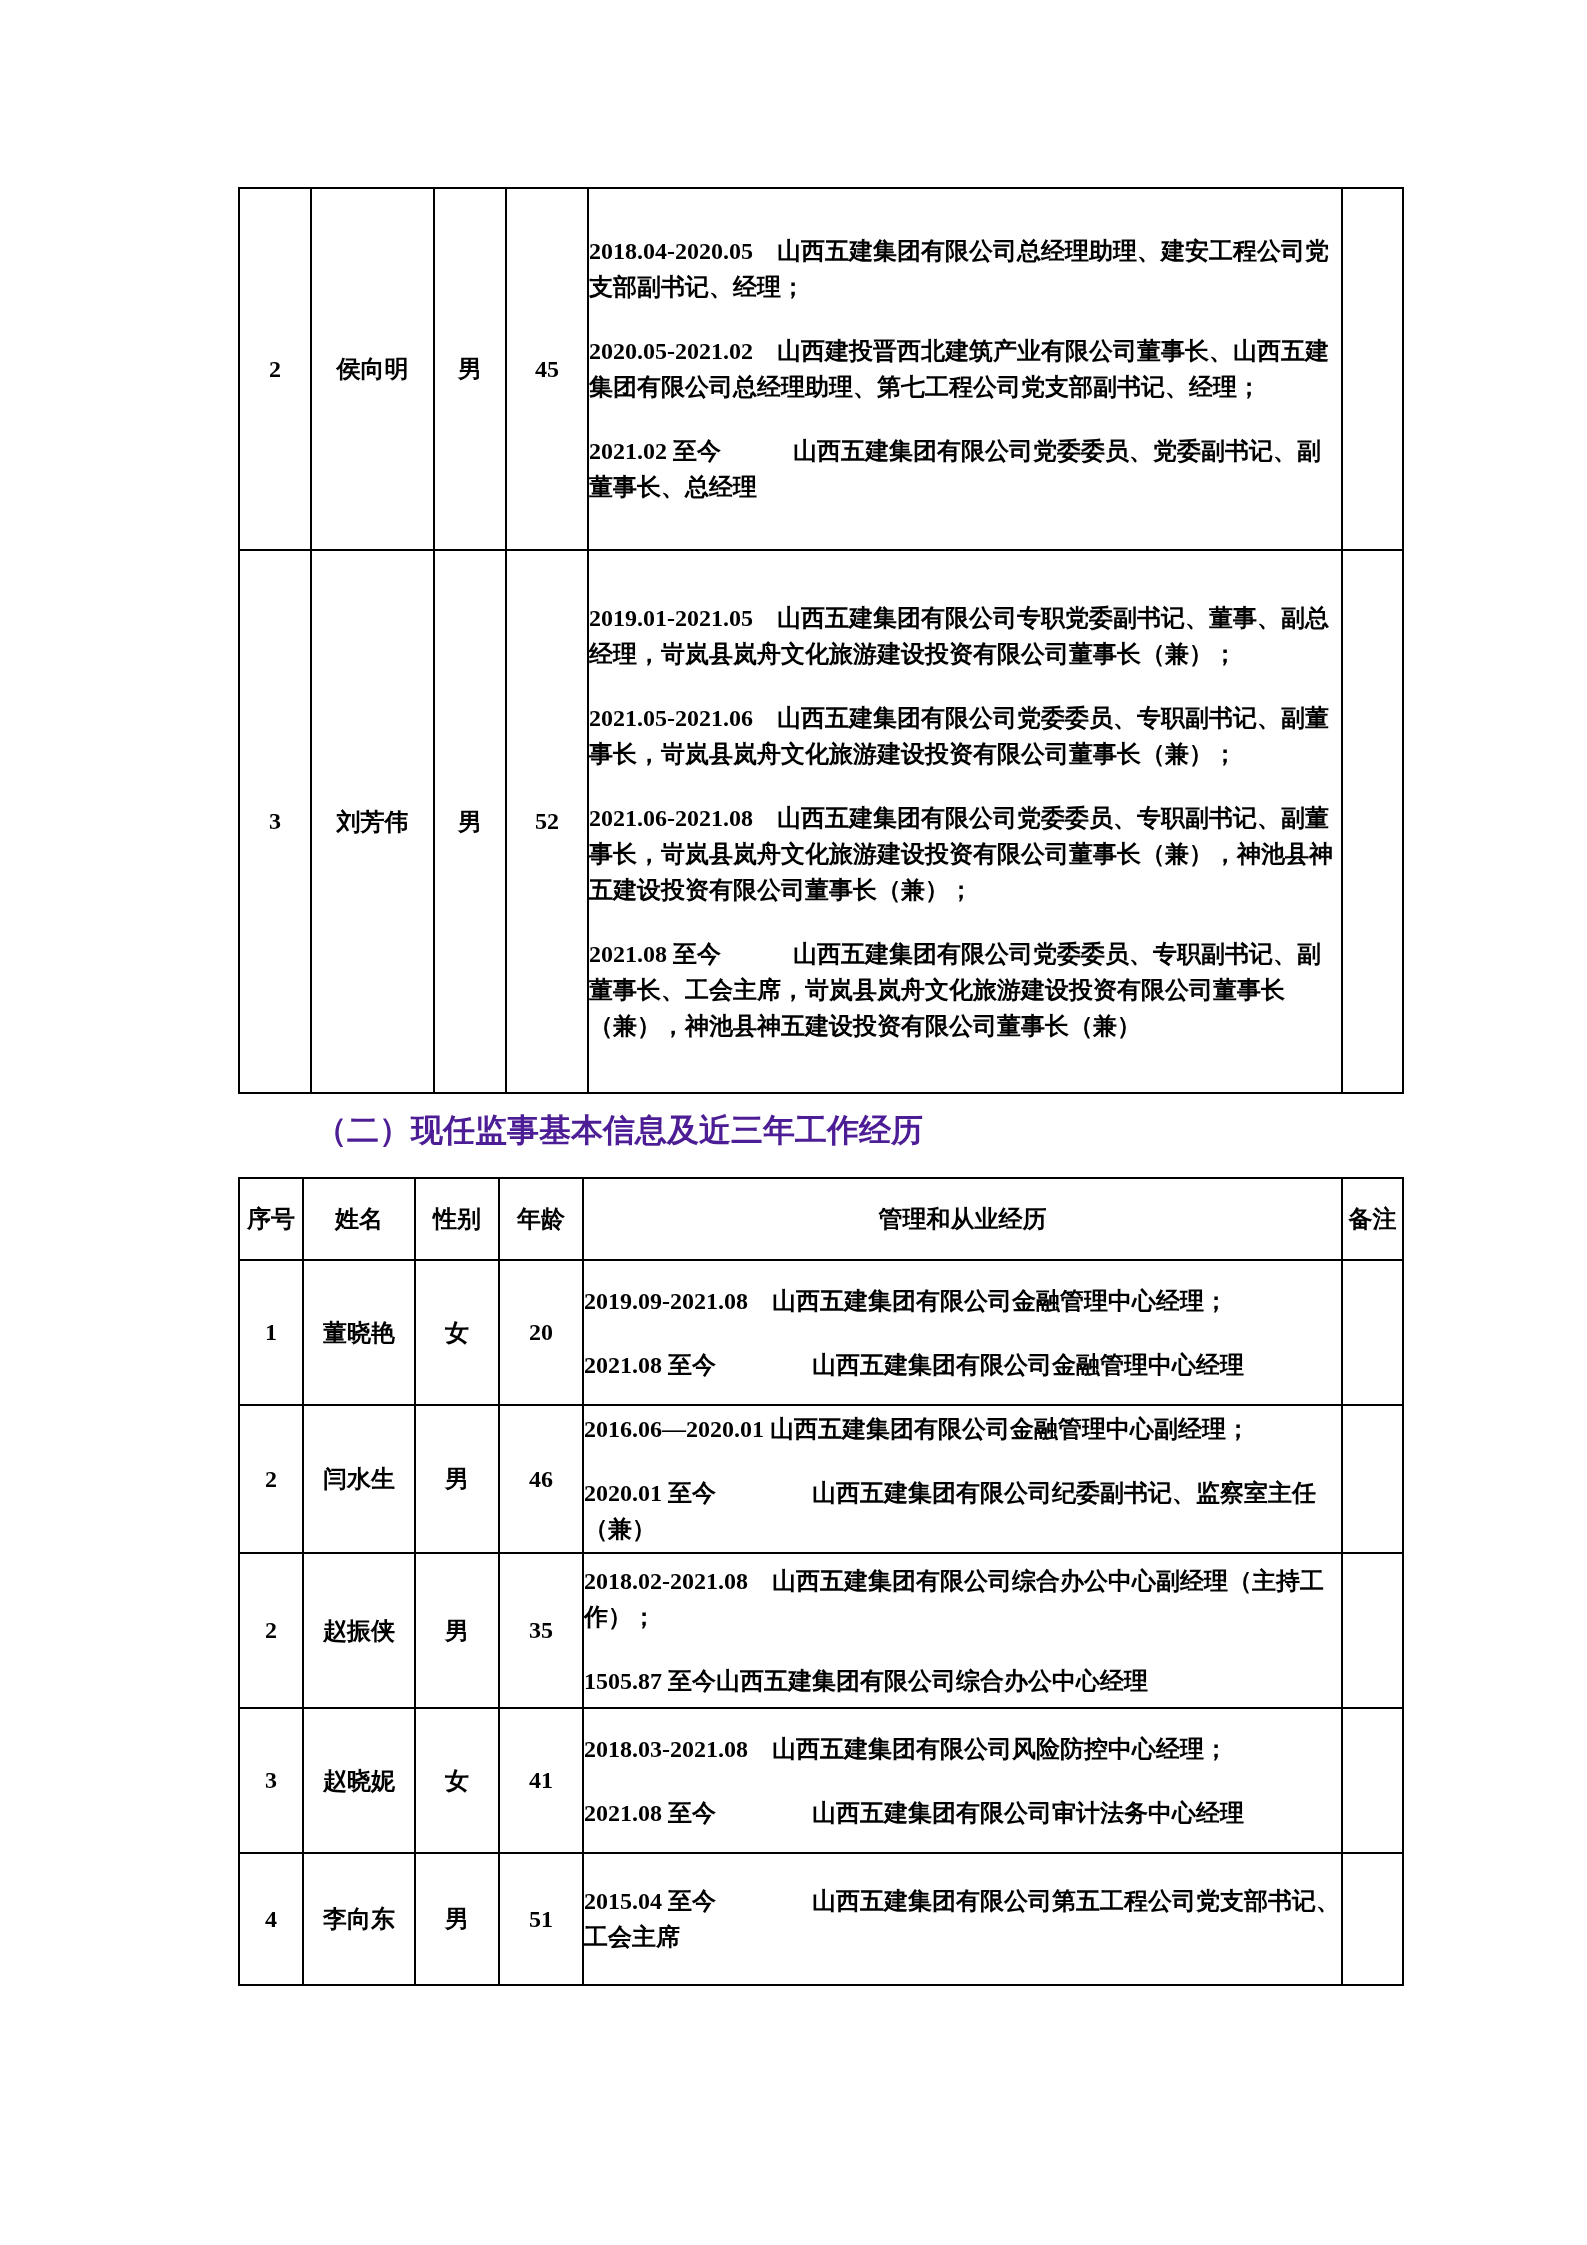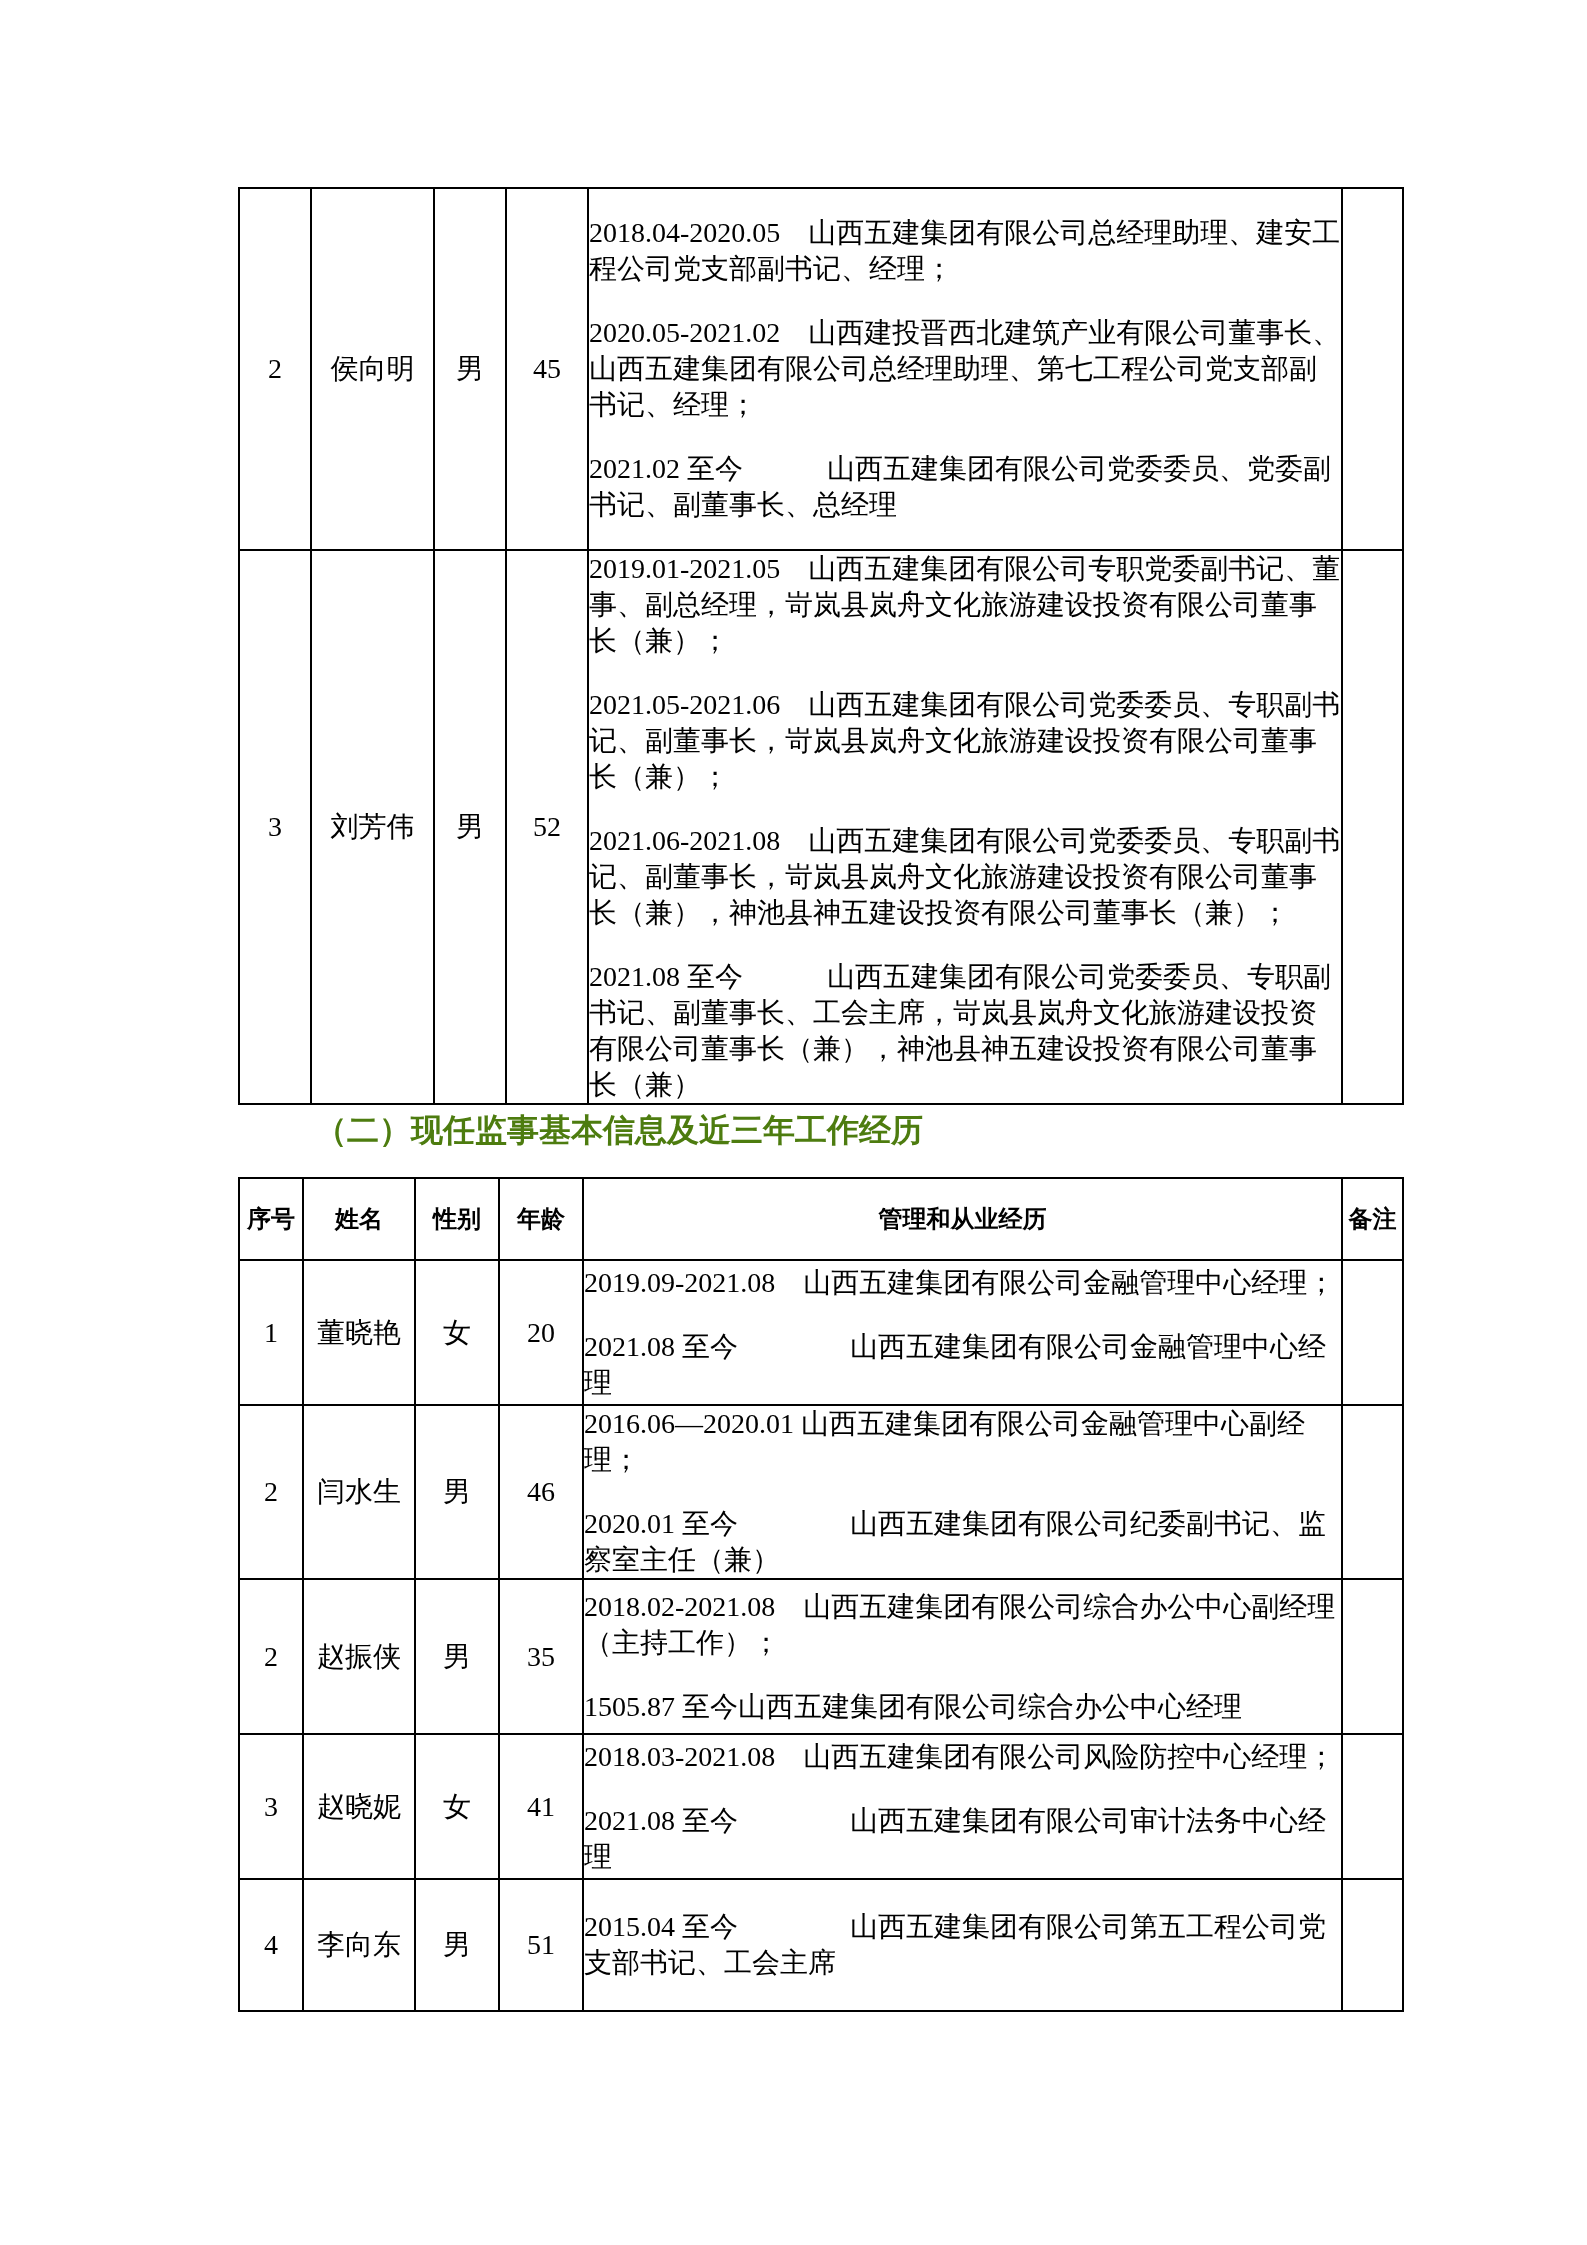--- a/index.html
+++ b/index.html
@@ -16,22 +16,22 @@
     position: absolute;
     left: 238px;
     width: 1164px;
     border-collapse: collapse;
     table-layout: fixed;
   }
   table.t1 { top: 187px; }
   table.t2 { top: 1177px; }
   .doc-table td, .doc-table th {
     border: 2px solid #000000;
-    font-size: 28px;
-    font-weight: normal;
+    font-size: 24px;
+    font-weight: bold;
     vertical-align: middle;
     padding: 0;
     overflow: hidden;
   }
   .cell-center { text-align: center; }
   .exp-cell {
     text-align: left;
     vertical-align: middle;
     padding: 8px 10px 8px 10px;
   }
@@ -58,21 +58,21 @@
   .t2 tr.r4 { height: 132px; }
   .section-heading {
     position: absolute;
     left: 315px;
     top: 1108px;
     margin: 0;
     font-size: 32px;
     font-weight: bold;
     line-height: 1.4;
     font-family: "Liberation Serif", "DejaVu Serif", serif;
-    color: #4d7c0f;
+    color: #4c1d95;
   }
 </style>
 </head>
 <body>
 
 <div class="page">
 
   <table class="doc-table t1">
     <colgroup>
       <col style="width:72px">

